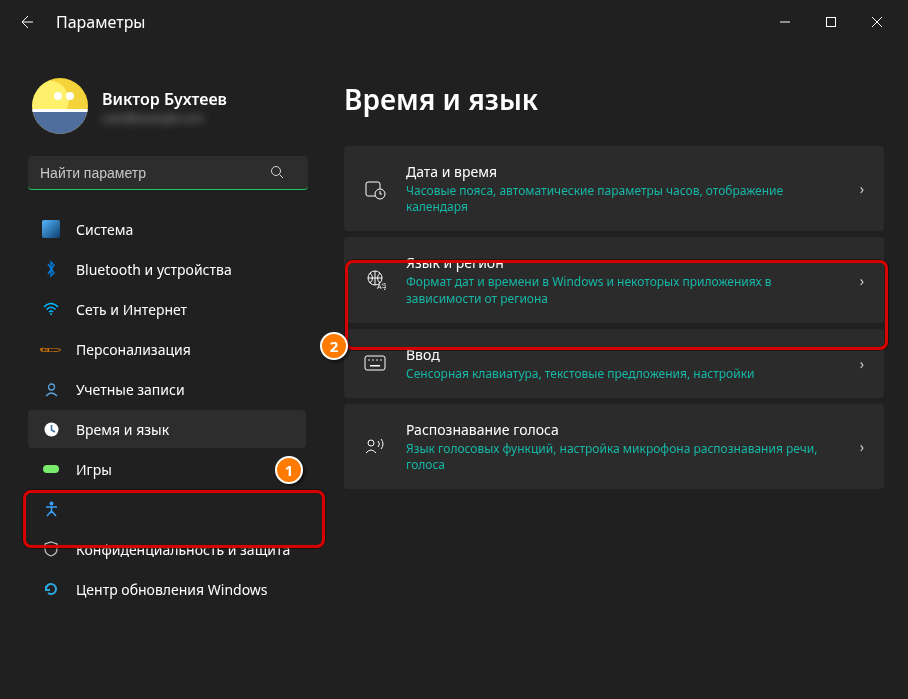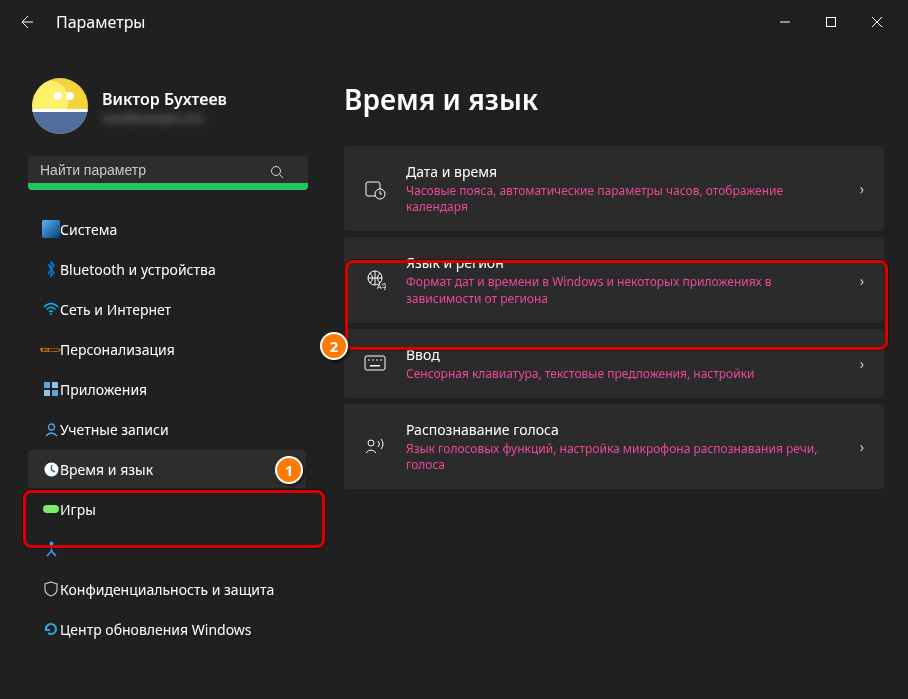--- a/index.html
+++ b/index.html
@@ -66,39 +66,40 @@
 
   
   .search {
     position: relative;
     margin-bottom: 20px;
   }
   .search input {
     width: 280px; height: 34px;
     background: #2d2d2d;
     border: none;
-    border-bottom: 7px solid #22c55e;
+    border-bottom: 1px solid #22c55e;
     border-radius: 4px;
     padding: 0 36px 0 12px;
     color: #d4d4d4;
     font-size: 14px;
     outline: none;
   }
   .search input::placeholder { color: #c8c8c8; }
   .search .sicon {
     position: absolute; right: 22px; top: 8px;
     font-size: 14px; color: #d4d4d4;
     pointer-events: none;
   }
 
   
   .nav { display: flex; flex-direction: column; gap: 2px; }
   .navitem {
     height: 38px;
     display: flex; align-items: center;
+    gap: 16px;
     padding: 0 14px;
     border-radius: 4px;
     font-size: 14px;
     cursor: default;
   }
   .navitem.selected { background: #2d2d2d; }
   .navitem .nicon {
     width: 18px; height: 18px;
     display: inline-flex; align-items: center; justify-content: center;
     font-size: 15px;
@@ -144,21 +145,21 @@
     display: flex; align-items: center;
     padding: 16px 20px;
     gap: 20px;
   }
   .card .cicon {
     width: 22px; display: inline-flex; align-items: flex-start; justify-content: center;
     color: #fef9c3; font-size: 18px;
   }
   .card .ctext { flex: 1; }
   .card .ctitle { font-size: 14px; }
-  .card .cdesc { font-size: 12px; color: #ec4899; margin-top: 2px; line-height:1.35; }
+  .card .cdesc { font-size: 12px; color: #14b8a6; margin-top: 2px; line-height:1.35; }
   .card .chev { color: #d0d0d0; font-size: 14px; }
 
   .hl1 { left: 23px; top: 490px; width: 302px; height: 58px; }
   .badge1 { left: 275px; top: 456px; }
   .hl2 { left: 345px; top: 260px; width: 543px; height: 90px; }
   .badge2 { left: 320px; top: 332px; }
 </style>
 </head>
 <body>
 
@@ -230,31 +231,20 @@
               <circle cx="8" cy="12" r="1" fill="#00b7ff"></circle>
             </svg>
         </span>
         <span>Сеть и Интернет</span>
       </div>
       <div class="navitem">
         <span class="nicon pers">🖌</span>
         <span>Персонализация</span>
       </div>
       <div class="navitem">
-        <span class="nicon apps">
-          <svg viewBox="0 0 16 16">
-              <rect x="1" y="1" width="6" height="6" fill="#5aa3dd"></rect>
-              <rect x="9" y="1" width="6" height="6" fill="#8ec3e8"></rect>
-              <rect x="1" y="9" width="6" height="6" fill="#8ec3e8"></rect>
-              <rect x="9" y="9" width="6" height="6" fill="#5aa3dd"></rect>
-            </svg>
-        </span>
-        <span>Приложения</span>
-      </div>
-      <div class="navitem">
         <span class="nicon acc">
           <svg width="15" height="15" viewBox="0 0 15 15">
               <circle cx="7.5" cy="5" r="3" fill="none" stroke="#5aa3dd" stroke-width="1.3"></circle>
               <path d="M2 14 Q7.5 8 13 14" fill="none" stroke="#5aa3dd" stroke-width="1.3"></path>
             </svg>
         </span>
         <span>Учетные записи</span>
       </div>
       <div class="navitem selected">
         <span class="nicon time">

